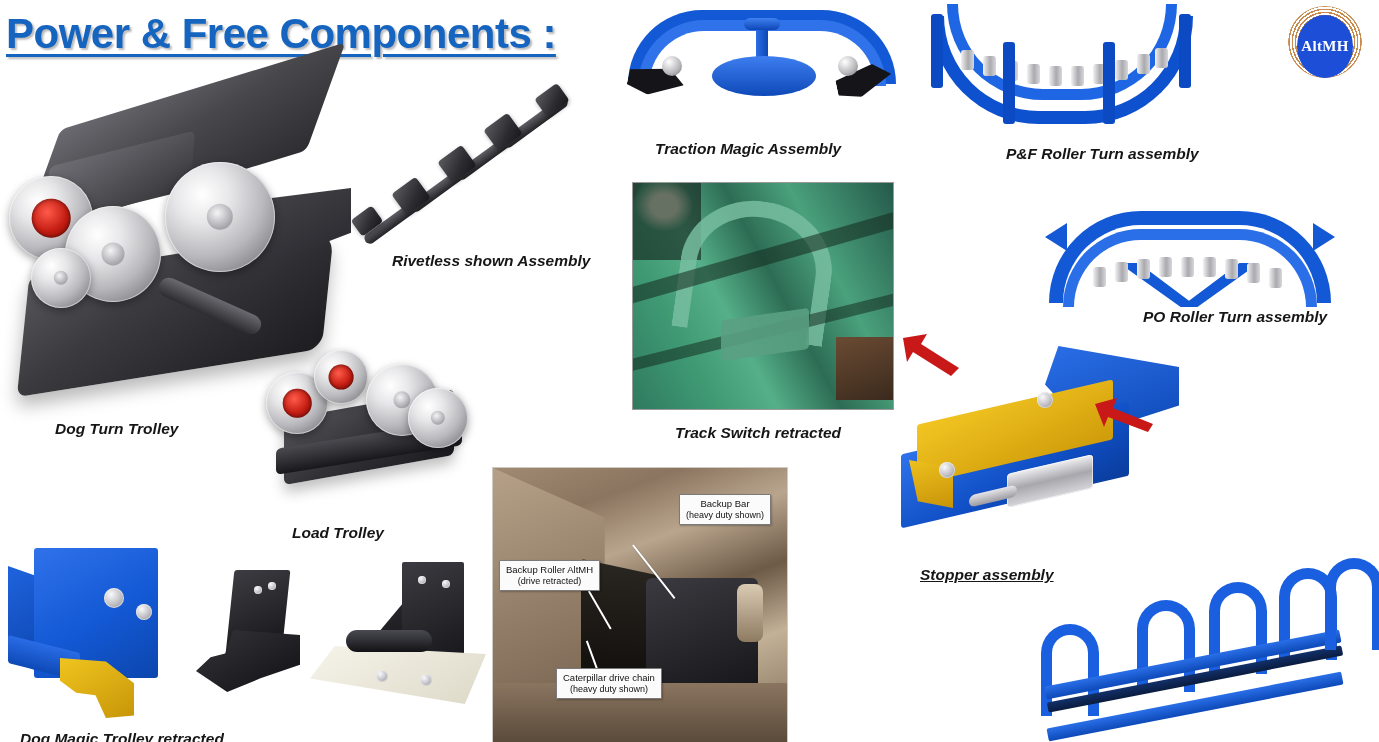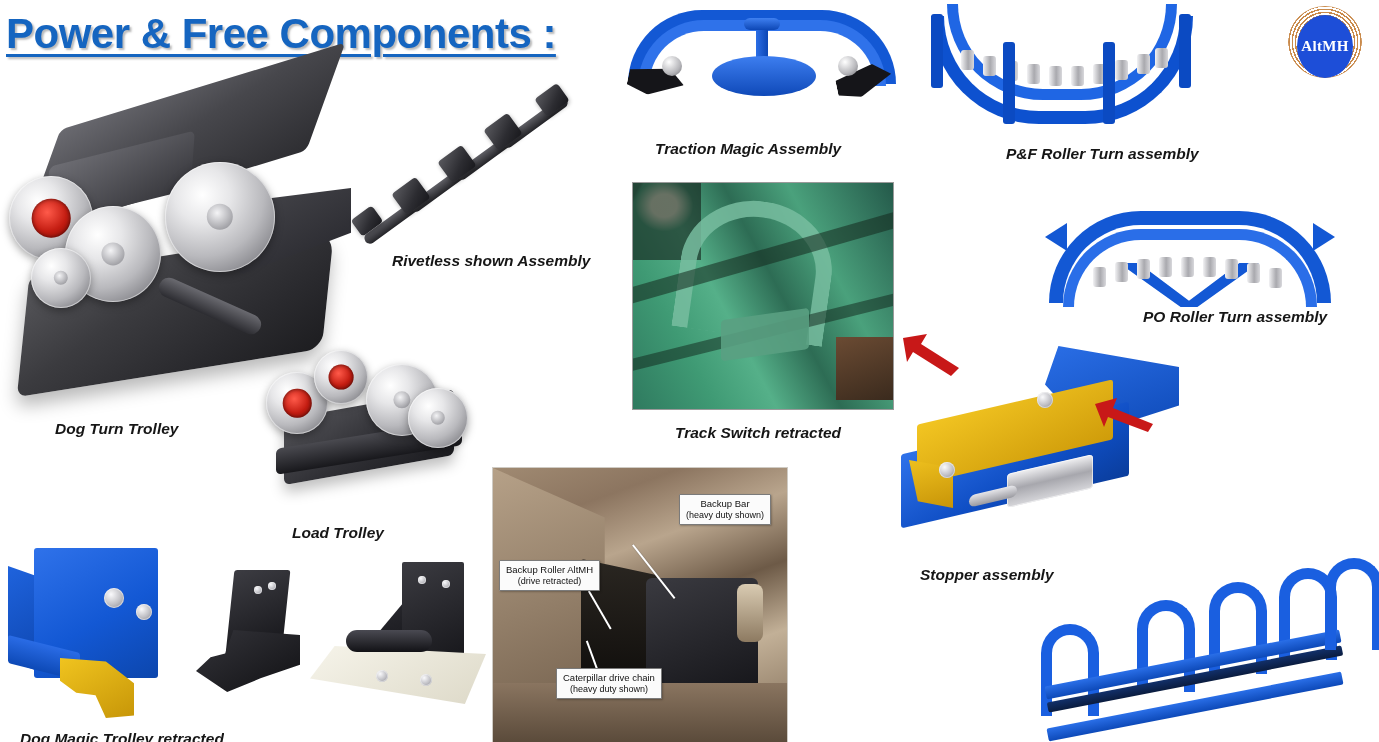--- a/index.html
+++ b/index.html
@@ -544,21 +544,21 @@
       <svg width="60" height="44" viewBox="0 0 60 44">
         <path d="M2 6 L26 2 L20 12 L58 36 L50 44 L12 20 L6 30 Z" fill="#c81818"></path>
       </svg>
     </div>
     <div class="arrow-red" style="left:198px;top:62px;">
       <svg width="62" height="40" viewBox="0 0 62 40">
         <path d="M2 10 L24 4 L20 14 L60 30 L55 38 L15 23 L11 33 Z" fill="#c81818"></path>
       </svg>
     </div>
   </div>
-  <div class="cap" style="left:920px;top:566px;">Stopper assembly</div>
+  <div class="cap" style="left:920px;top:566px;text-decoration:underline;">Stopper assembly</div>
 
   <div class="fig railasm">
     <div class="arch" style="left:36px;top:62px;"></div>
     <div class="arch" style="left:132px;top:38px;"></div>
     <div class="arch" style="left:204px;top:20px;"></div>
     <div class="arch" style="left:274px;top:6px;"></div>
     <div class="rail" style="left:38px;top:96px;width:300px;transform:rotate(-11deg);"></div>
     <div class="dark" style="left:40px;top:112px;width:300px;transform:rotate(-11deg);"></div>
     <div class="rail" style="left:40px;top:138px;width:300px;transform:rotate(-11deg);"></div>
     <div class="arch" style="left:320px;top:-4px;"></div>

